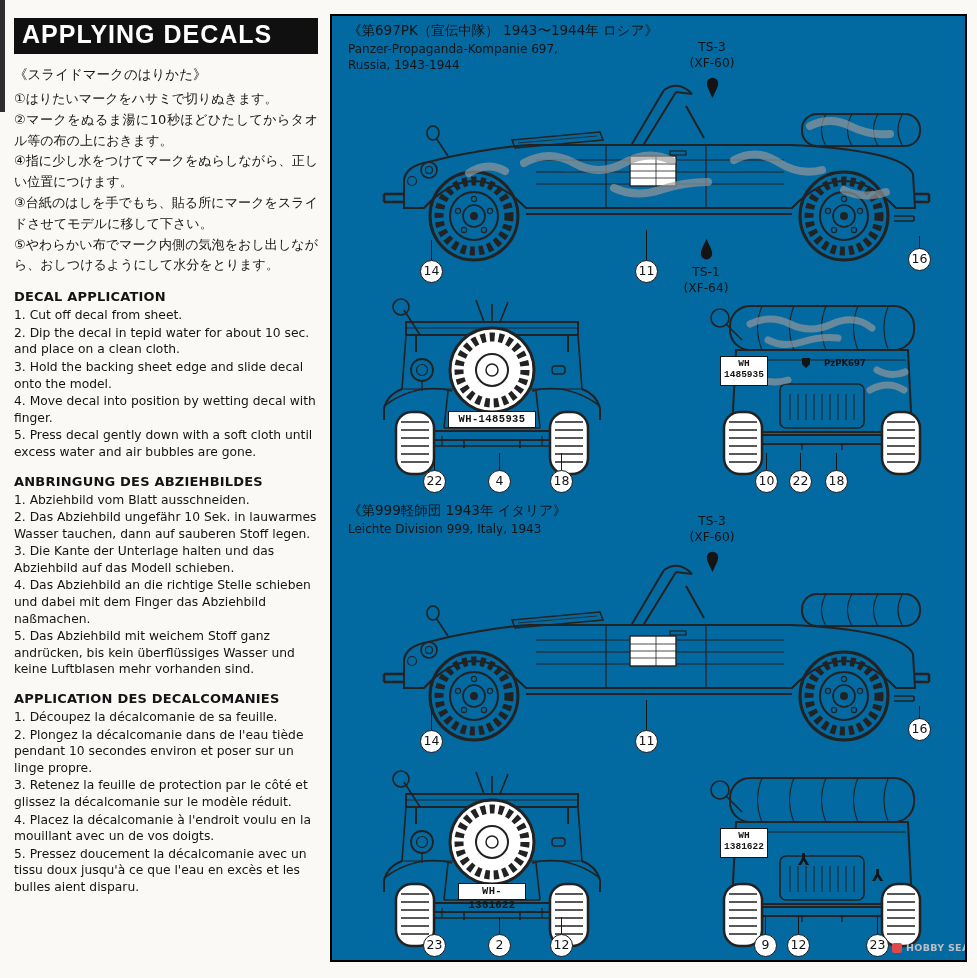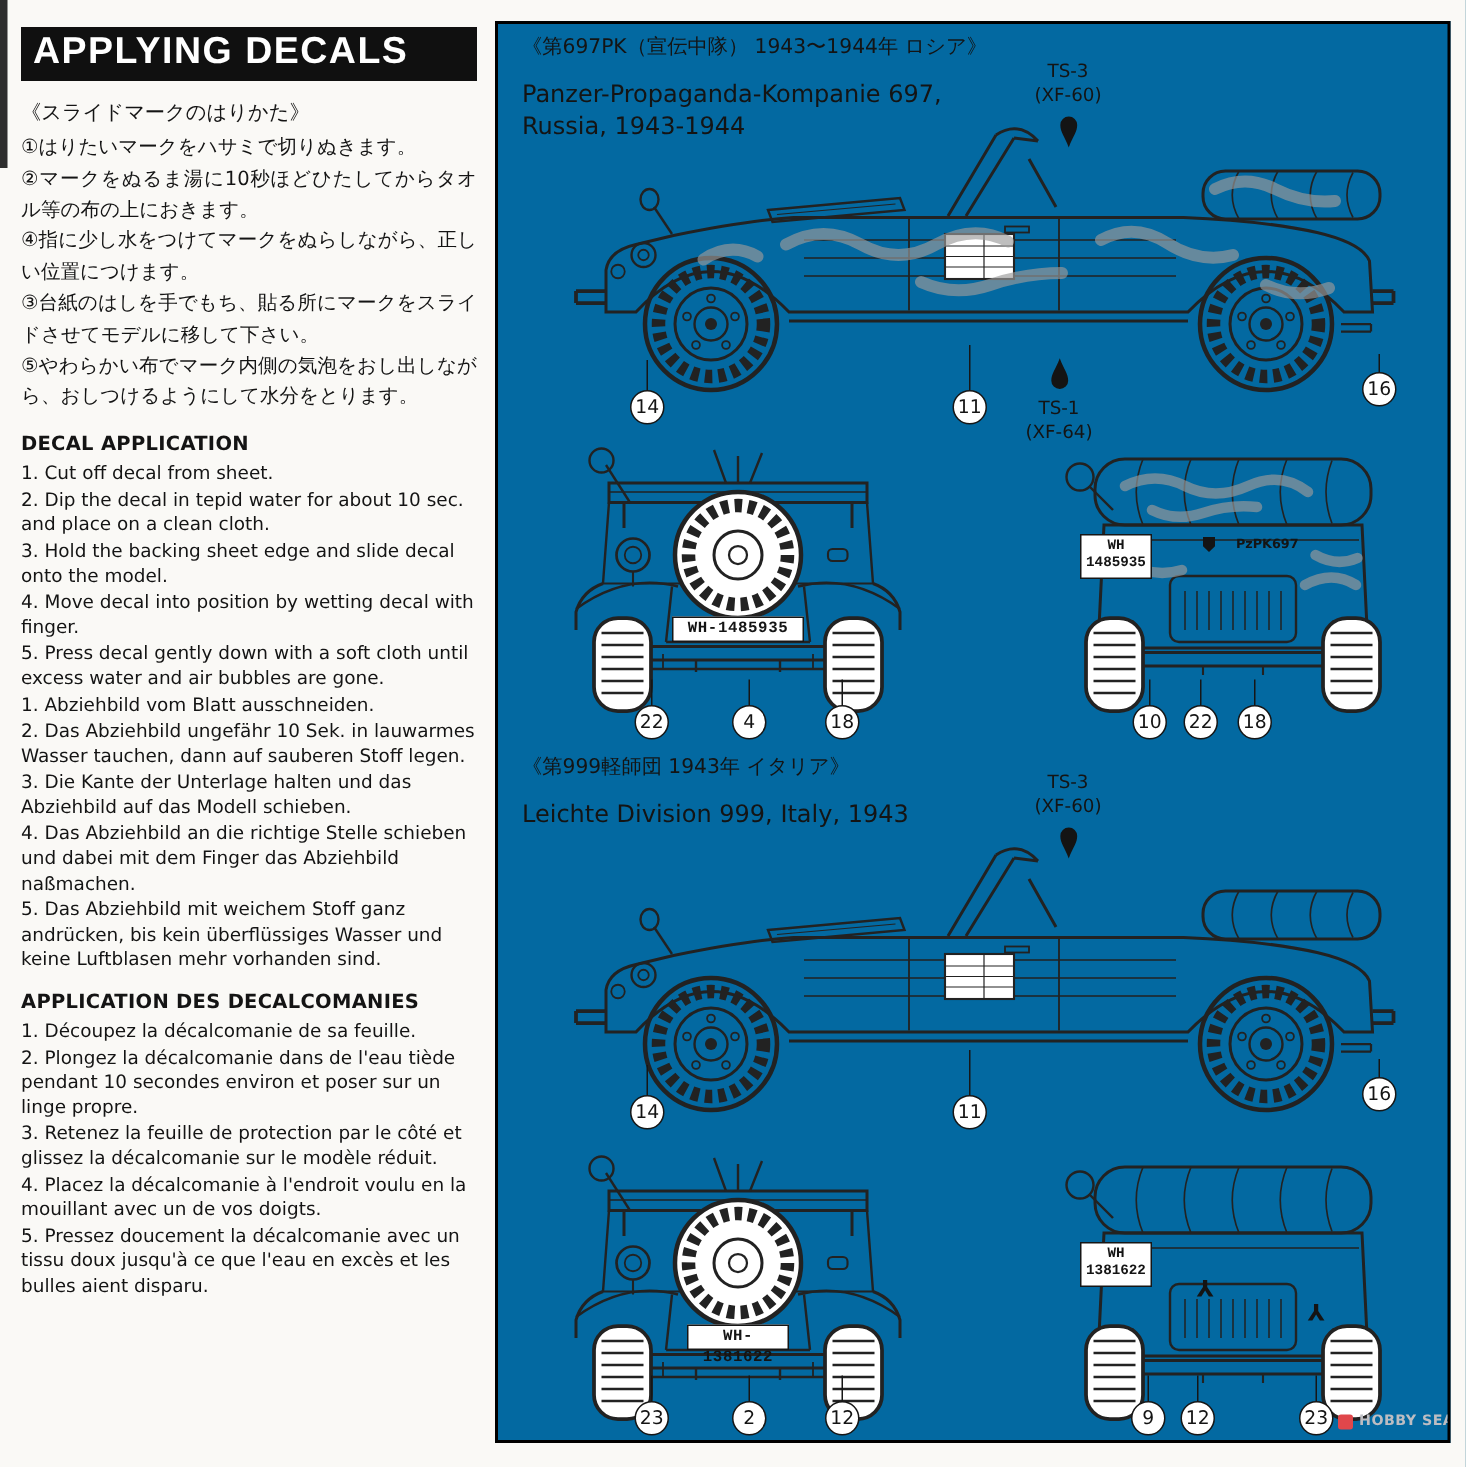--- a/index.html
+++ b/index.html
@@ -9,21 +9,21 @@
   .left-col{position:absolute;left:14px;top:18px;width:304px;}
   .title-bar{background:#101010;color:#fff;font-family:"Liberation Sans",sans-serif;font-weight:bold;font-size:25px;letter-spacing:1px;padding:2px 8px 5px;}
   .jp-heading{font-size:13.5px;margin:12px 0 5px;}
   .jp-step{font-size:13px;line-height:1.6;margin:0;text-align:justify;}
   .sec-heading{font-size:13px;font-weight:bold;margin:13px 0 3px;letter-spacing:.2px;}
   .step{font-size:12.3px;line-height:1.35;margin:0 0 1px;}
   
   .diagram-box{position:absolute;left:330px;top:14px;width:633px;height:944px;border:2px solid #000000;background:#0369a1;overflow:hidden;}
   .abs{position:absolute;}
   .jp-title{font-size:13.5px;}
-  .en-title{font-size:16px;line-height:1.3;margin-top:11px;}
+  .en-title{font-size:12px;line-height:1.3;}
   .paint-callout{position:absolute;width:84px;text-align:center;font-size:12.2px;line-height:1.3;}
   .pin{display:block;margin:3px auto 0;}
   .pin-up{transform:rotate(180deg);margin:0 auto 3px;}
   .callout{position:absolute;display:flex;flex-direction:column;align-items:center;}
   .lead{width:1.5px;background:#161616;}
   .num{box-sizing:border-box;width:23px;height:23px;border:1.6px solid #161616;border-radius:50%;background:#fff;font-size:12.5px;line-height:20px;text-align:center;}
   .art-wrap{position:absolute;text-decoration:underline;}
   .plate{position:absolute;box-sizing:border-box;border:1.6px solid #161616;background:#fff;text-align:center;font-family:"Liberation Mono","DejaVu Sans Mono",monospace;font-weight:bold;}
   .plate-front{font-size:10.5px;line-height:14px;letter-spacing:.4px;}
   .plate-rear{font-size:9.5px;line-height:1.2;padding-top:1px;}
@@ -170,20 +170,21 @@
     <p class="jp-step">③台紙のはしを手でもち、貼る所にマークをスライドさせてモデルに移して下さい。</p>
     <p class="jp-step">⑤やわらかい布でマーク内側の気泡をおし出しながら、おしつけるようにして水分をとります。</p>
 
     <p class="sec-heading">DECAL APPLICATION</p>
     <p class="step">1. Cut off decal from sheet.</p>
     <p class="step">2. Dip the decal in tepid water for about 10 sec. and place on a clean cloth.</p>
     <p class="step">3. Hold the backing sheet edge and slide decal onto the model.</p>
     <p class="step">4. Move decal into position by wetting decal with finger.</p>
     <p class="step">5. Press decal gently down with a soft cloth until excess water and air bubbles are gone.</p>
 
+    <p class="sec-heading">ANBRINGUNG DES ABZIEHBILDES</p>
     <p class="step">1. Abziehbild vom Blatt ausschneiden.</p>
     <p class="step">2. Das Abziehbild ungefähr 10 Sek. in lauwarmes Wasser tauchen, dann auf sauberen Stoff legen.</p>
     <p class="step">3. Die Kante der Unterlage halten und das Abziehbild auf das Modell schieben.</p>
     <p class="step">4. Das Abziehbild an die richtige Stelle schieben und dabei mit dem Finger das Abziehbild naßmachen.</p>
     <p class="step">5. Das Abziehbild mit weichem Stoff ganz andrücken, bis kein überflüssiges Wasser und keine Luftblasen mehr vorhanden sind.</p>
 
     <p class="sec-heading">APPLICATION DES DECALCOMANIES</p>
     <p class="step">1. Découpez la décalcomanie de sa feuille.</p>
     <p class="step">2. Plongez la décalcomanie dans de l'eau tiède pendant 10 secondes environ et poser sur un linge propre.</p>
     <p class="step">3. Retenez la feuille de protection par le côté et glissez la décalcomanie sur le modèle réduit.</p>

